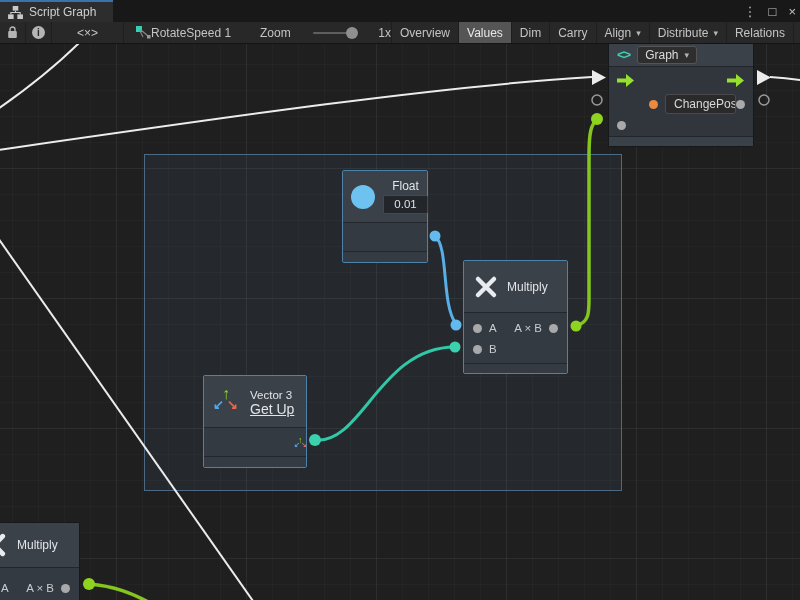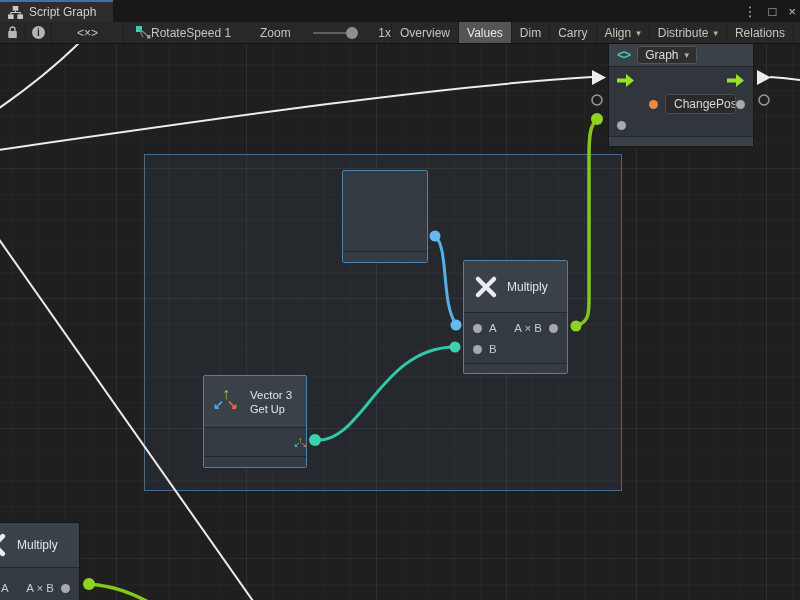--- a/index.html
+++ b/index.html
@@ -79,21 +79,21 @@
   .n-mul .nhead { height:52px; }
   .mul-title { font-size:12px; }
   .prow { position:absolute; left:0; right:0; display:flex; align-items:center; gap:7px; padding:0 9px; }
   .prow .spacer { flex:1; }
 
   
   .n-vec { left:203px; top:331px; width:104px; height:93px; }
   .n-vec .nhead { height:52px; gap:8px; }
   .vec-titles { display:flex; flex-direction:column; line-height:14px; }
   .vec-titles .t1 { font-size:11.5px; }
-  .vec-titles .t2 { font-size:11px; }
+  .vec-titles .t2 { font-size:14px;text-decoration:underline; }
   .vecicon { position:relative; width:28px; height:28px; flex:none; }
   .vecicon span { position:absolute; font-weight:bold; }
   .vecicon .up { color:#8fd32a; left:8px; top:-3px; font-size:16px; }
   .vecicon .dl { color:#53a8e8; left:-1px; top:9px; font-size:13px; }
   .vecicon .dr { color:#e8684a; left:13px; top:9px; font-size:13px; }
   .vecicon.mini { width:14px; height:13px; }
   .vecicon.mini .up { font-size:9px; left:4px; top:-2px; }
   .vecicon.mini .dl { font-size:7px; left:0px; top:4px; }
   .vecicon.mini .dr { font-size:7px; left:7px; top:4px; }
   .n-vec .outrow { position:absolute; right:12px; top:61px; }
@@ -224,20 +224,27 @@
       <circle cx="597" cy="75" r="6" fill="#8fd321"></circle>
 
       <path d="M 89 540 C 114 542 132 549 152 560" stroke="#84c61d" stroke-width="3.5" fill="none"></path>
       <circle cx="89" cy="540" r="6" fill="#8fd321"></circle>
 
       <circle cx="597" cy="56" r="5" stroke="#9a9a9a" stroke-width="1.5" fill="none"></circle>
       <circle cx="764" cy="56" r="5" stroke="#9a9a9a" stroke-width="1.5" fill="none"></circle>
     </svg>
 
     <div class="node selected n-float">
+      <div class="nhead">
+        <span class="floatball"></span>
+        <span class="fh-col">
+          <span class="fh-title">Float</span>
+          <span class="fh-value">0.01</span>
+        </span>
+      </div>
       <div class="outrow">
         <span class="dot"></span>
       </div>
       <div class="nfoot"></div>
     </div>
 
     <div class="node selected n-mul">
       <div class="nhead">
         <svg width="24" height="24" viewBox="0 0 24 24">
           <path d="M4 4 L20 20 M20 4 L4 20" stroke="#e9ebee" stroke-width="4.5" stroke-linecap="round"></path>

